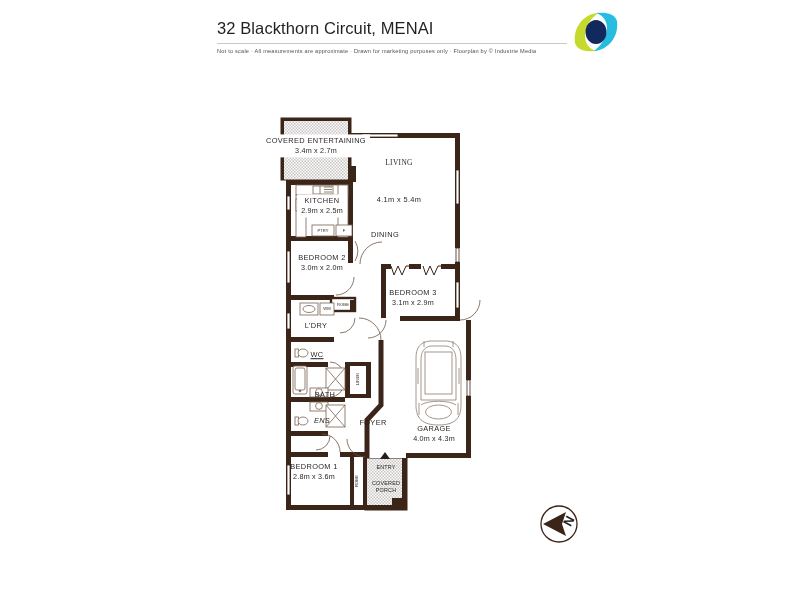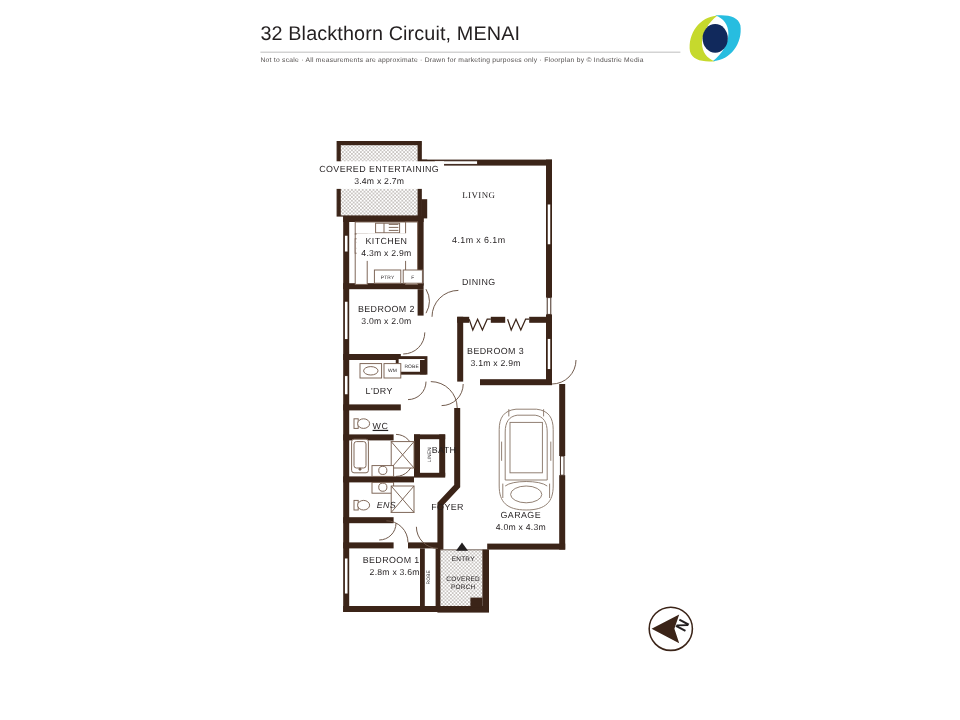--- a/index.html
+++ b/index.html
@@ -316,55 +316,55 @@
     </g>
   </svg>
 
   <div class="plan-label label-box" style="left:316px; top:146px;">
     <span>COVERED ENTERTAINING</span>
     <span class="dim">3.4m x 2.7m</span>
   </div>
 
   <div class="plan-label" style="left:399px; top:163px;font-family:Liberation Serif, serif;">LIVING</div>
 
-  <div class="plan-label" style="left:399px; top:200px;">4.1m x 6.1m</div>
-
-  <div class="plan-label" style="left:399px; top:235px;text-align:right;">DINING</div>
+  <div class="plan-label" style="left:399px; top:200px;">4.1m x 5.4m</div>
+
+  <div class="plan-label" style="left:385px; top:235px;text-align:right;">DINING</div>
 
   <div class="plan-label label-box" style="left:322px; top:206px;">
     <span>KITCHEN</span>
-    <span class="dim">4.3m x 2.9m</span>
+    <span class="dim">2.9m x 2.5m</span>
   </div>
 
   <div class="plan-label" style="left:322px; top:263px;">
     <span>BEDROOM 2</span>
     <span class="dim">3.0m x 2.0m</span>
   </div>
 
   <div class="plan-label" style="left:413px; top:298px;">
     <span>BEDROOM 3</span>
     <span class="dim">3.1m x 2.9m</span>
   </div>
 
   <div class="plan-label" style="left:316px; top:326px;">L'DRY</div>
 
   <div class="plan-label" style="left:317px; top:355px;text-decoration:underline;">WC</div>
 
-  <div class="plan-label" style="left:325px; top:375px;margin-left:45px;">BATH</div>
+  <div class="plan-label" style="left:325px; top:395px;">BATH</div>
 
   <div class="plan-label" style="left:322px; top:421px;font-style:italic;">ENS</div>
 
   <div class="plan-label" style="left:373px; top:423px;text-align:right;">FOYER</div>
 
   <div class="plan-label" style="left:434px; top:434px;">
     <span>GARAGE</span>
     <span class="dim">4.0m x 4.3m</span>
   </div>
 
-  <div class="plan-label" style="left:326px; top:472px;text-align:right;">
+  <div class="plan-label" style="left:314px; top:472px;">
     <span>BEDROOM 1</span>
     <span class="dim">2.8m x 3.6m</span>
   </div>
 
   <div class="plan-label small" style="left:386px; top:467px;">ENTRY</div>
 
   <div class="plan-label small" style="left:386px; top:487px;">
     COVERED<br>PORCH
   </div>
 

